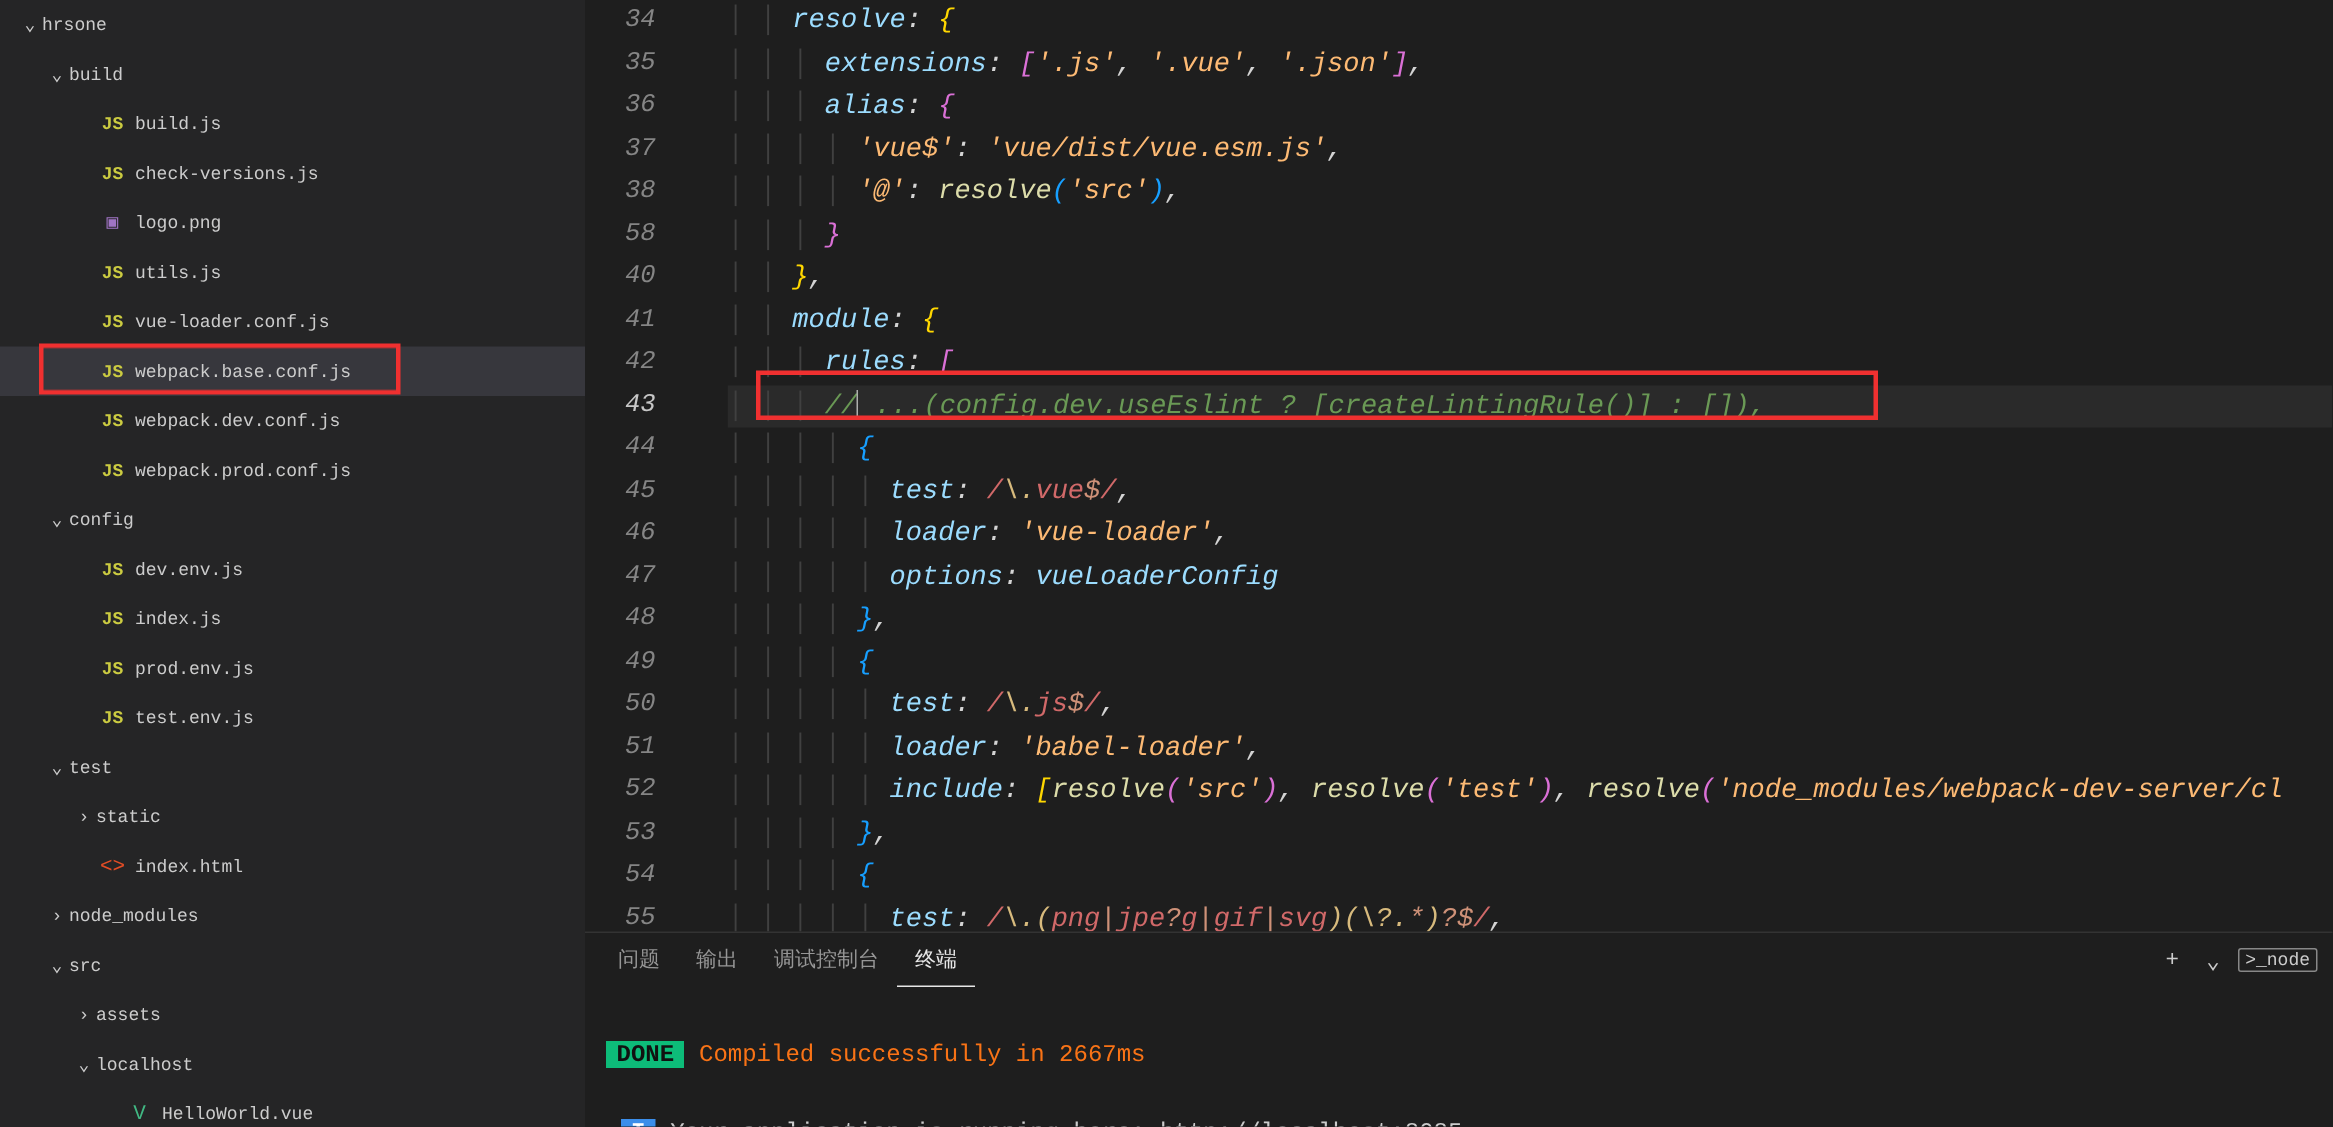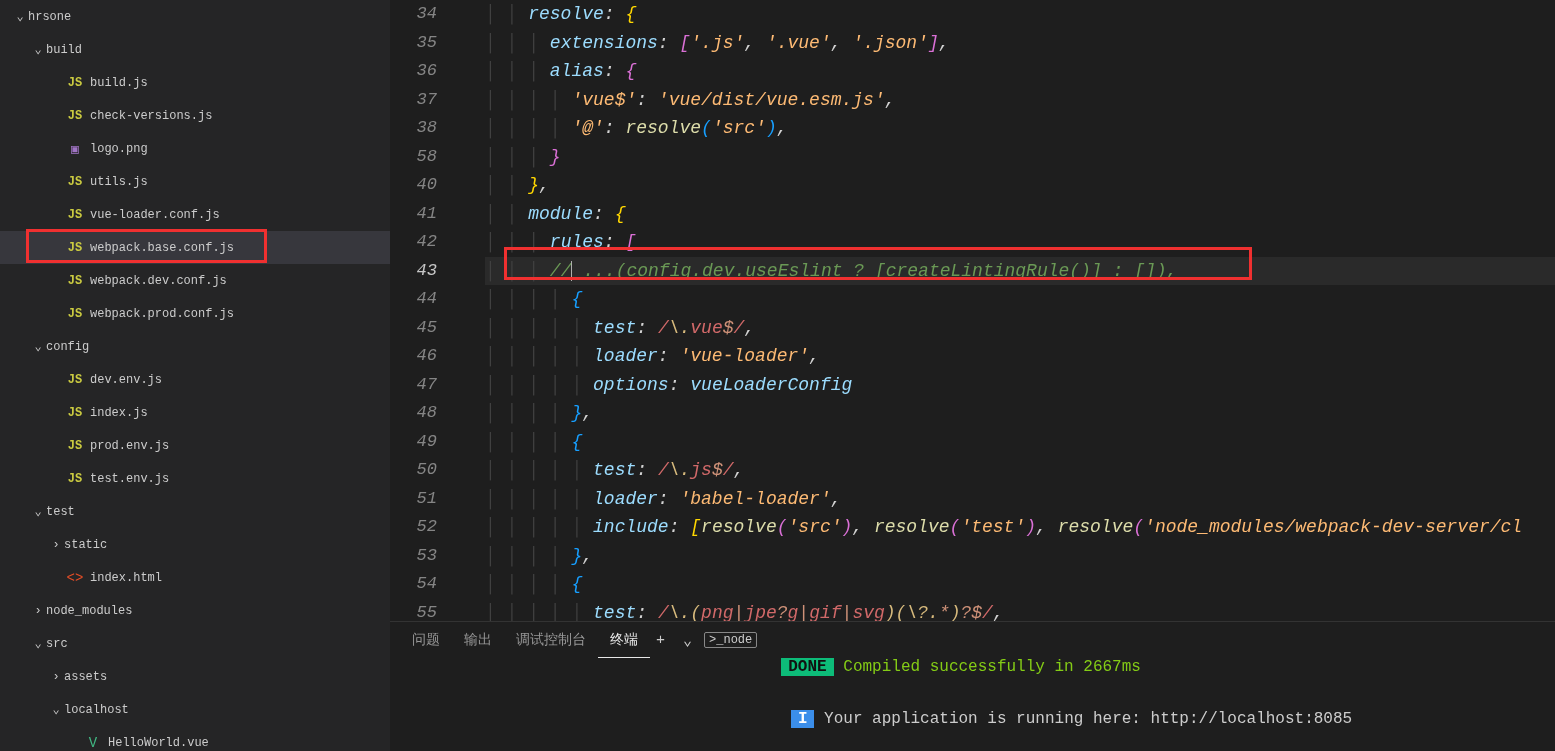--- a/index.html
+++ b/index.html
@@ -108,20 +108,21 @@
     border-left: 1px solid #aeafad;
     height: 20px;
     vertical-align: middle;
   }
 
   .terminal-area {
     height: 130px;
     border-top: 1px solid #333333;
     background: #1e1e1e;
     display: flex;
+    flex-direction: column;
   }
   .term-tabs {
     height: 36px;
     display: flex;
     align-items: center;
     padding: 0 10px;
     position: relative;
   }
   .term-tab {
     padding: 0 12px;
@@ -165,21 +166,21 @@
     color: #111;
     padding: 0 7px;
     font-weight: bold;
   }
   .badge-i {
     background: #3b8eea;
     color: #fff;
     padding: 0 7px;
     font-weight: bold;
   }
-  .txt-green { color: #84cc16; }
+  .txt-green { color: #f97316; }
 </style>
 </head>
 <body>
 
 <div class="sidebar" id="sidebar">
     <div class="tree-row" style="padding-left: 12px;">
       <span class="chev">⌄</span>
       <span class="lbl">hrsone</span>
     </div>
     <div class="tree-row" style="padding-left: 30px;">

